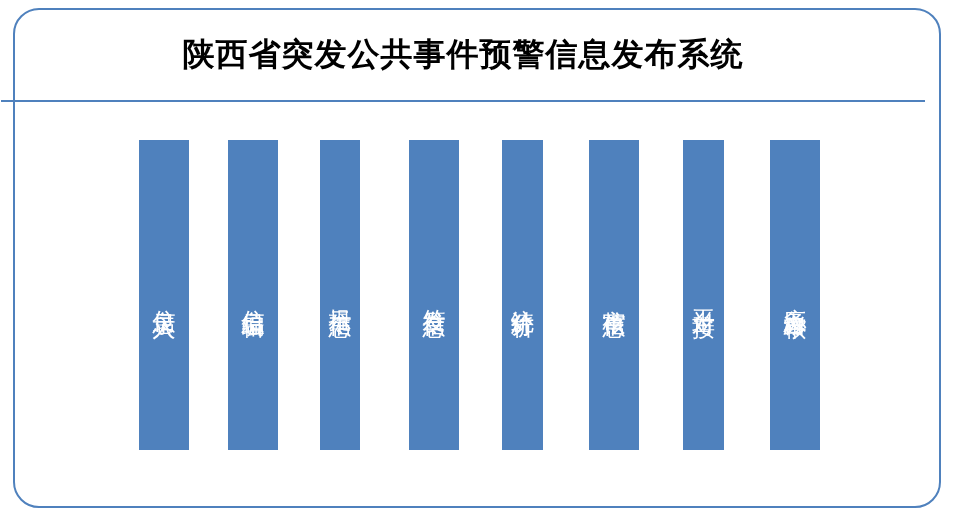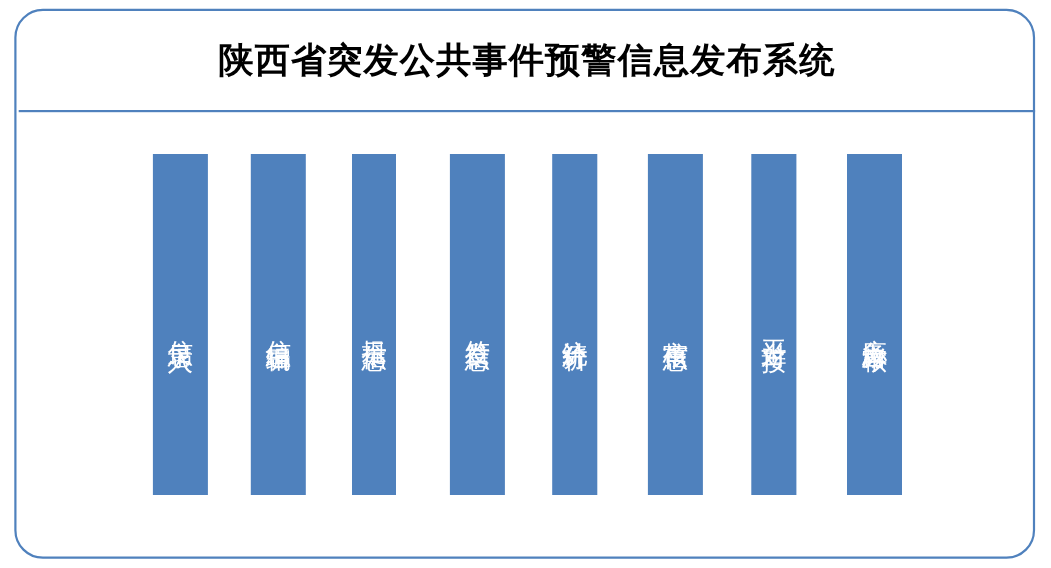--- a/index.html
+++ b/index.html
@@ -24,21 +24,21 @@
     top: 8px;
     width: 928px;
     height: 500px;
     box-sizing: border-box;
     border: 2px solid #4f81bd;
     border-radius: 26px;
     background: #ffffff;
   }
   .title-bar {
     position: absolute;
-    left: 17px;
+    left: 1px;
     top: 10px;
     width: 924px;
     height: 92px;
     box-sizing: border-box;
     display: flex;
     align-items: center;
     justify-content: center;
     border-bottom: 2px solid #4f81bd;
   }
   .title-text {

